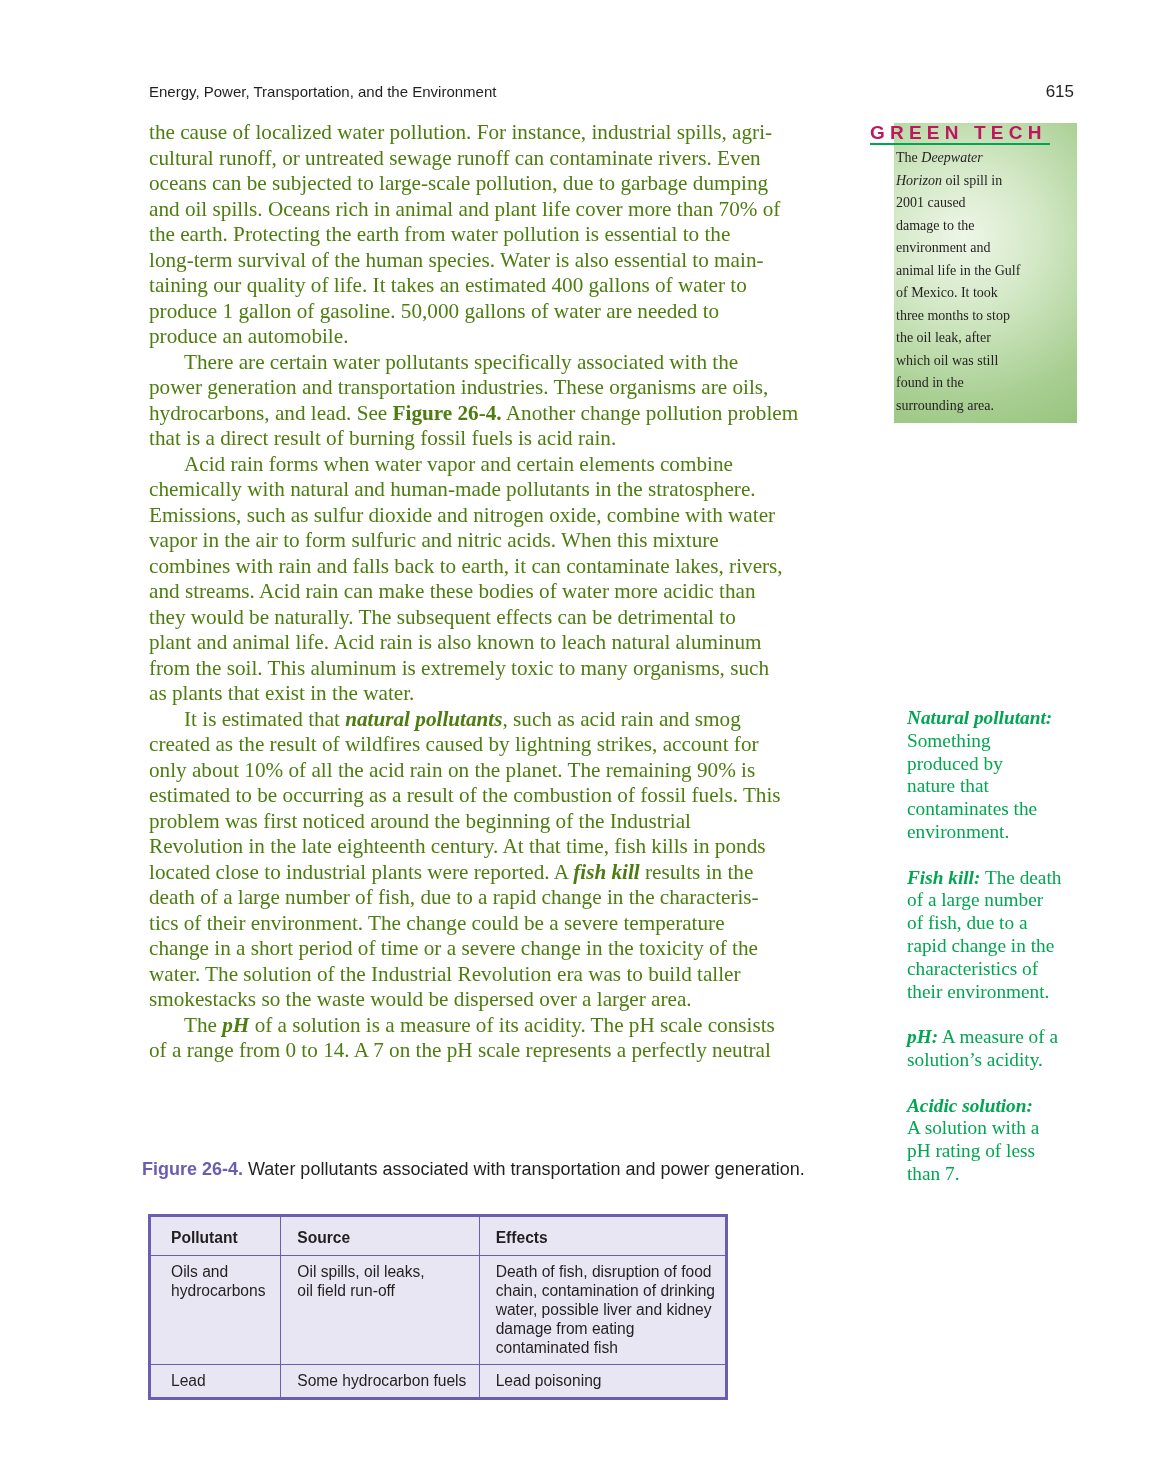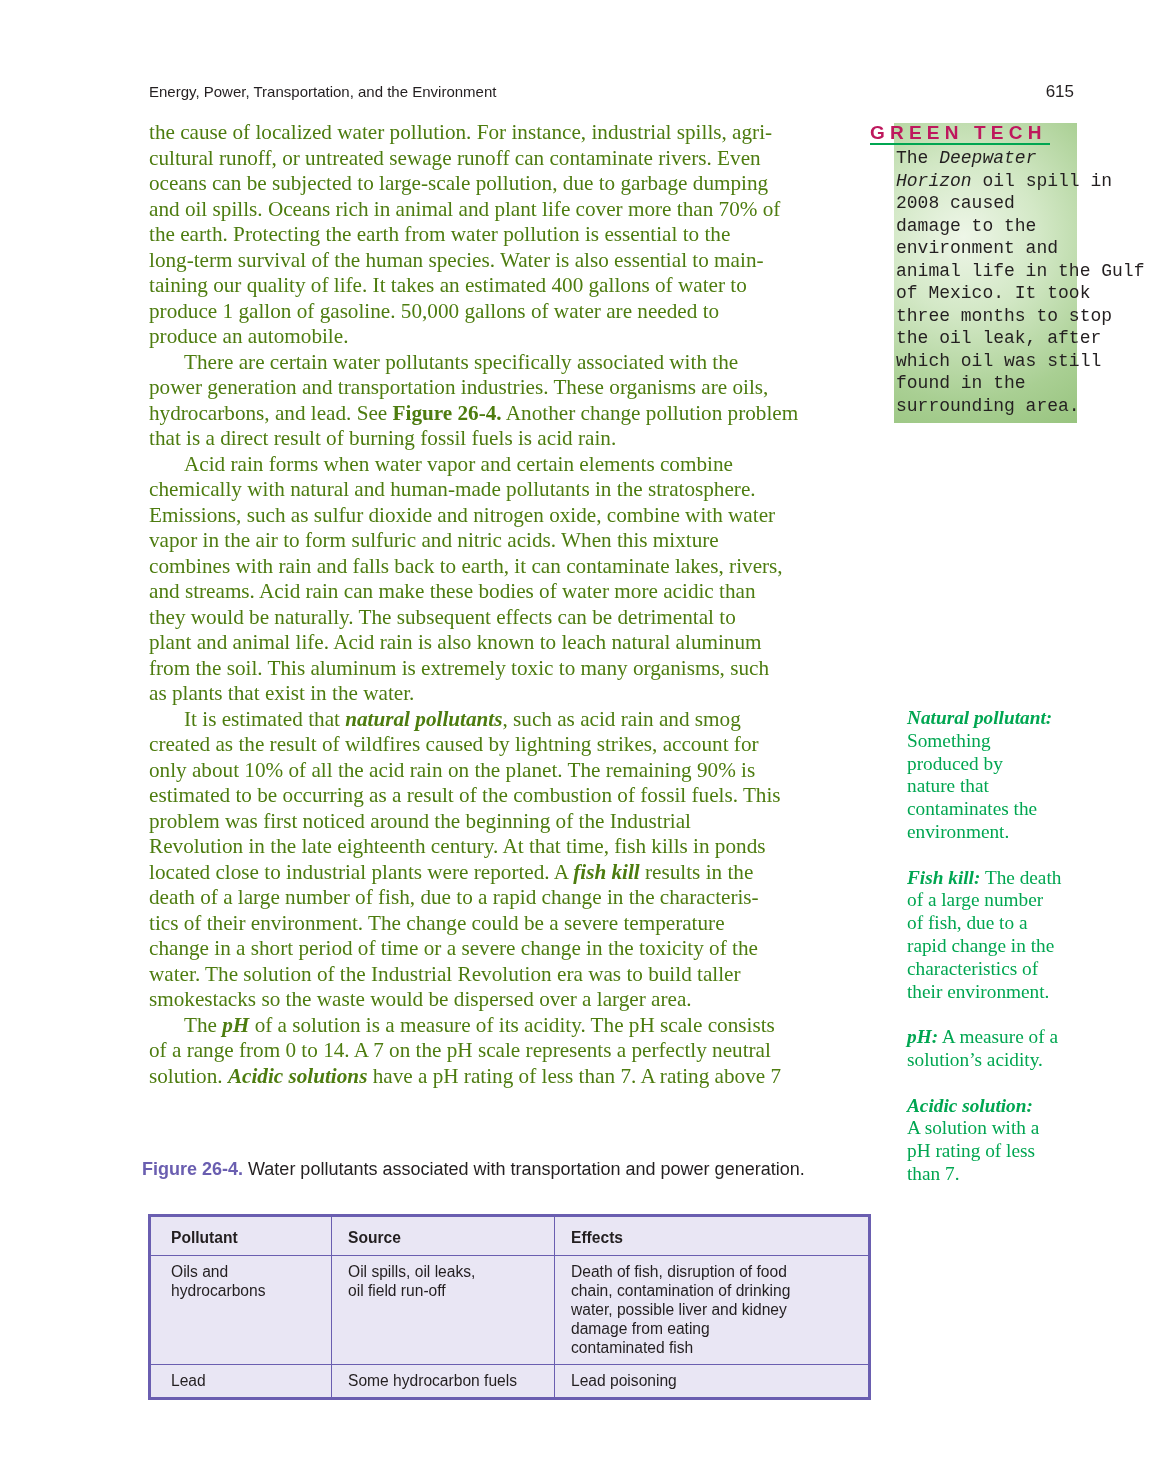--- a/index.html
+++ b/index.html
@@ -30,41 +30,41 @@
     background: linear-gradient(to right, #d2d3d5 0%, #e6e7e8 40%, #ffffff 100%);
   }
   .green-tech-title {
     position: absolute; left: 870px; top: 122px; width: 180px;
     font-family: "Liberation Sans", sans-serif; font-weight: bold; font-size: 19px;
     letter-spacing: 5.2px; color: #be185d;
     border-bottom: 2.5px solid #00a651; line-height: 21px; white-space: nowrap;
   }
   .green-tech-text {
     position: absolute; left: 896px; top: 147px; width: 185px;
-    font-family: Liberation Mono, monospace; font-size: 18px; line-height: 22.5px; color: #231f20;
+    font-family: Liberation Serif, serif; font-size: 14px; line-height: 22.5px; color: #231f20;
   }
   .green-tech-text .line { display: block; white-space: nowrap; }
 
   
   .glossary {
     position: absolute; left: 907px; top: 707px; width: 190px;
     font-family: "Liberation Serif", serif; font-size: 19.3px; line-height: 22.8px; color: #00a651;
   }
   .glossary .entry { margin-bottom: 22.8px; }
   .glossary .term { font-weight: bold; font-style: italic; }
   .glossary .line { display: block; white-space: nowrap; }
 
   
   .figure-caption {
     position: absolute; left: 142px; top: 1157px; width: 700px;
     font-family: "Liberation Sans", sans-serif; font-size: 18px; line-height: 25px; color: #231f20;
   }
   .figure-label { color: #6a5eb0; font-weight: bold; }
   .figure-table {
-    position: absolute; left: 148px; top: 1214px; width: 723px;
+    position: absolute; left: 148px; top: 1214px; width: 580px;
     border-collapse: collapse; background: #e9e6f4;
     border: 3px solid #6a5eb0;
     font-family: "Liberation Sans", sans-serif; font-size: 15.6px; line-height: 19px; color: #231f20;
   }
   .figure-table th, .figure-table td {
     border: 1.5px solid #6a5eb0; text-align: left; vertical-align: top;
     padding: 10px 10px 7px 20px;
   }
   .figure-table th { font-weight: bold; padding-top: 11px; padding-bottom: 8px; }
   .figure-table td { padding-top: 6px; padding-bottom: 7px; }
@@ -121,31 +121,30 @@
     <span class="line" style="text-indent:0"><span>located close to industrial plants were reported. A </span><span class="bi">fish kill</span><span> results in the</span></span>
     <span class="line" style="text-indent:0">death of a large number of fish, due to a rapid change in the characteris-</span>
     <span class="line" style="text-indent:0">tics of their environment. The change could be a severe temperature</span>
     <span class="line" style="text-indent:0">change in a short period of time or a severe change in the toxicity of the</span>
     <span class="line" style="text-indent:0">water. The solution of the Industrial Revolution era was to build taller</span>
     <span class="line" style="text-indent:0">smokestacks so the waste would be dispersed over a larger area.</span>
   </p>
   <p class="indent">
     <span class="line"><span>The </span><span class="bi">pH</span><span> of a solution is a measure of its acidity. The pH scale consists</span></span>
     <span class="line" style="text-indent:0">of a range from 0 to 14. A 7 on the pH scale represents a perfectly neutral</span>
-    <span class="line" style="text-indent:0"><span>solution. </span><span class="bi">Acidic solutions</span><span> have a pH rating of less than 7. A rating above 7</span></span>
   </p>
 </div>
 
 <div class="green-tech"></div>
 <div class="green-tech sphere" style="position:absolute;background:radial-gradient(circle at 38% 38%, #eef6e8 0%, #d3e8c6 35%, #a9cf93 75%, #98c47f 100%);"></div>
 <div class="green-tech-title">GREEN TECH</div>
 <div class="green-tech-text">
   <span class="line"><span>The </span><span class="i">Deepwater</span></span>
   <span class="line"><span class="i">Horizon</span><span> oil spill in</span></span>
-  <span class="line">2008 caused</span>
+  <span class="line">2001 caused</span>
   <span class="line">damage to the</span>
   <span class="line">environment and</span>
   <span class="line">animal life in the Gulf</span>
   <span class="line">of Mexico. It took</span>
   <span class="line">three months to stop</span>
   <span class="line">the oil leak, after</span>
   <span class="line">which oil was still</span>
   <span class="line">found in the</span>
   <span class="line">surrounding area.</span>
 </div>

